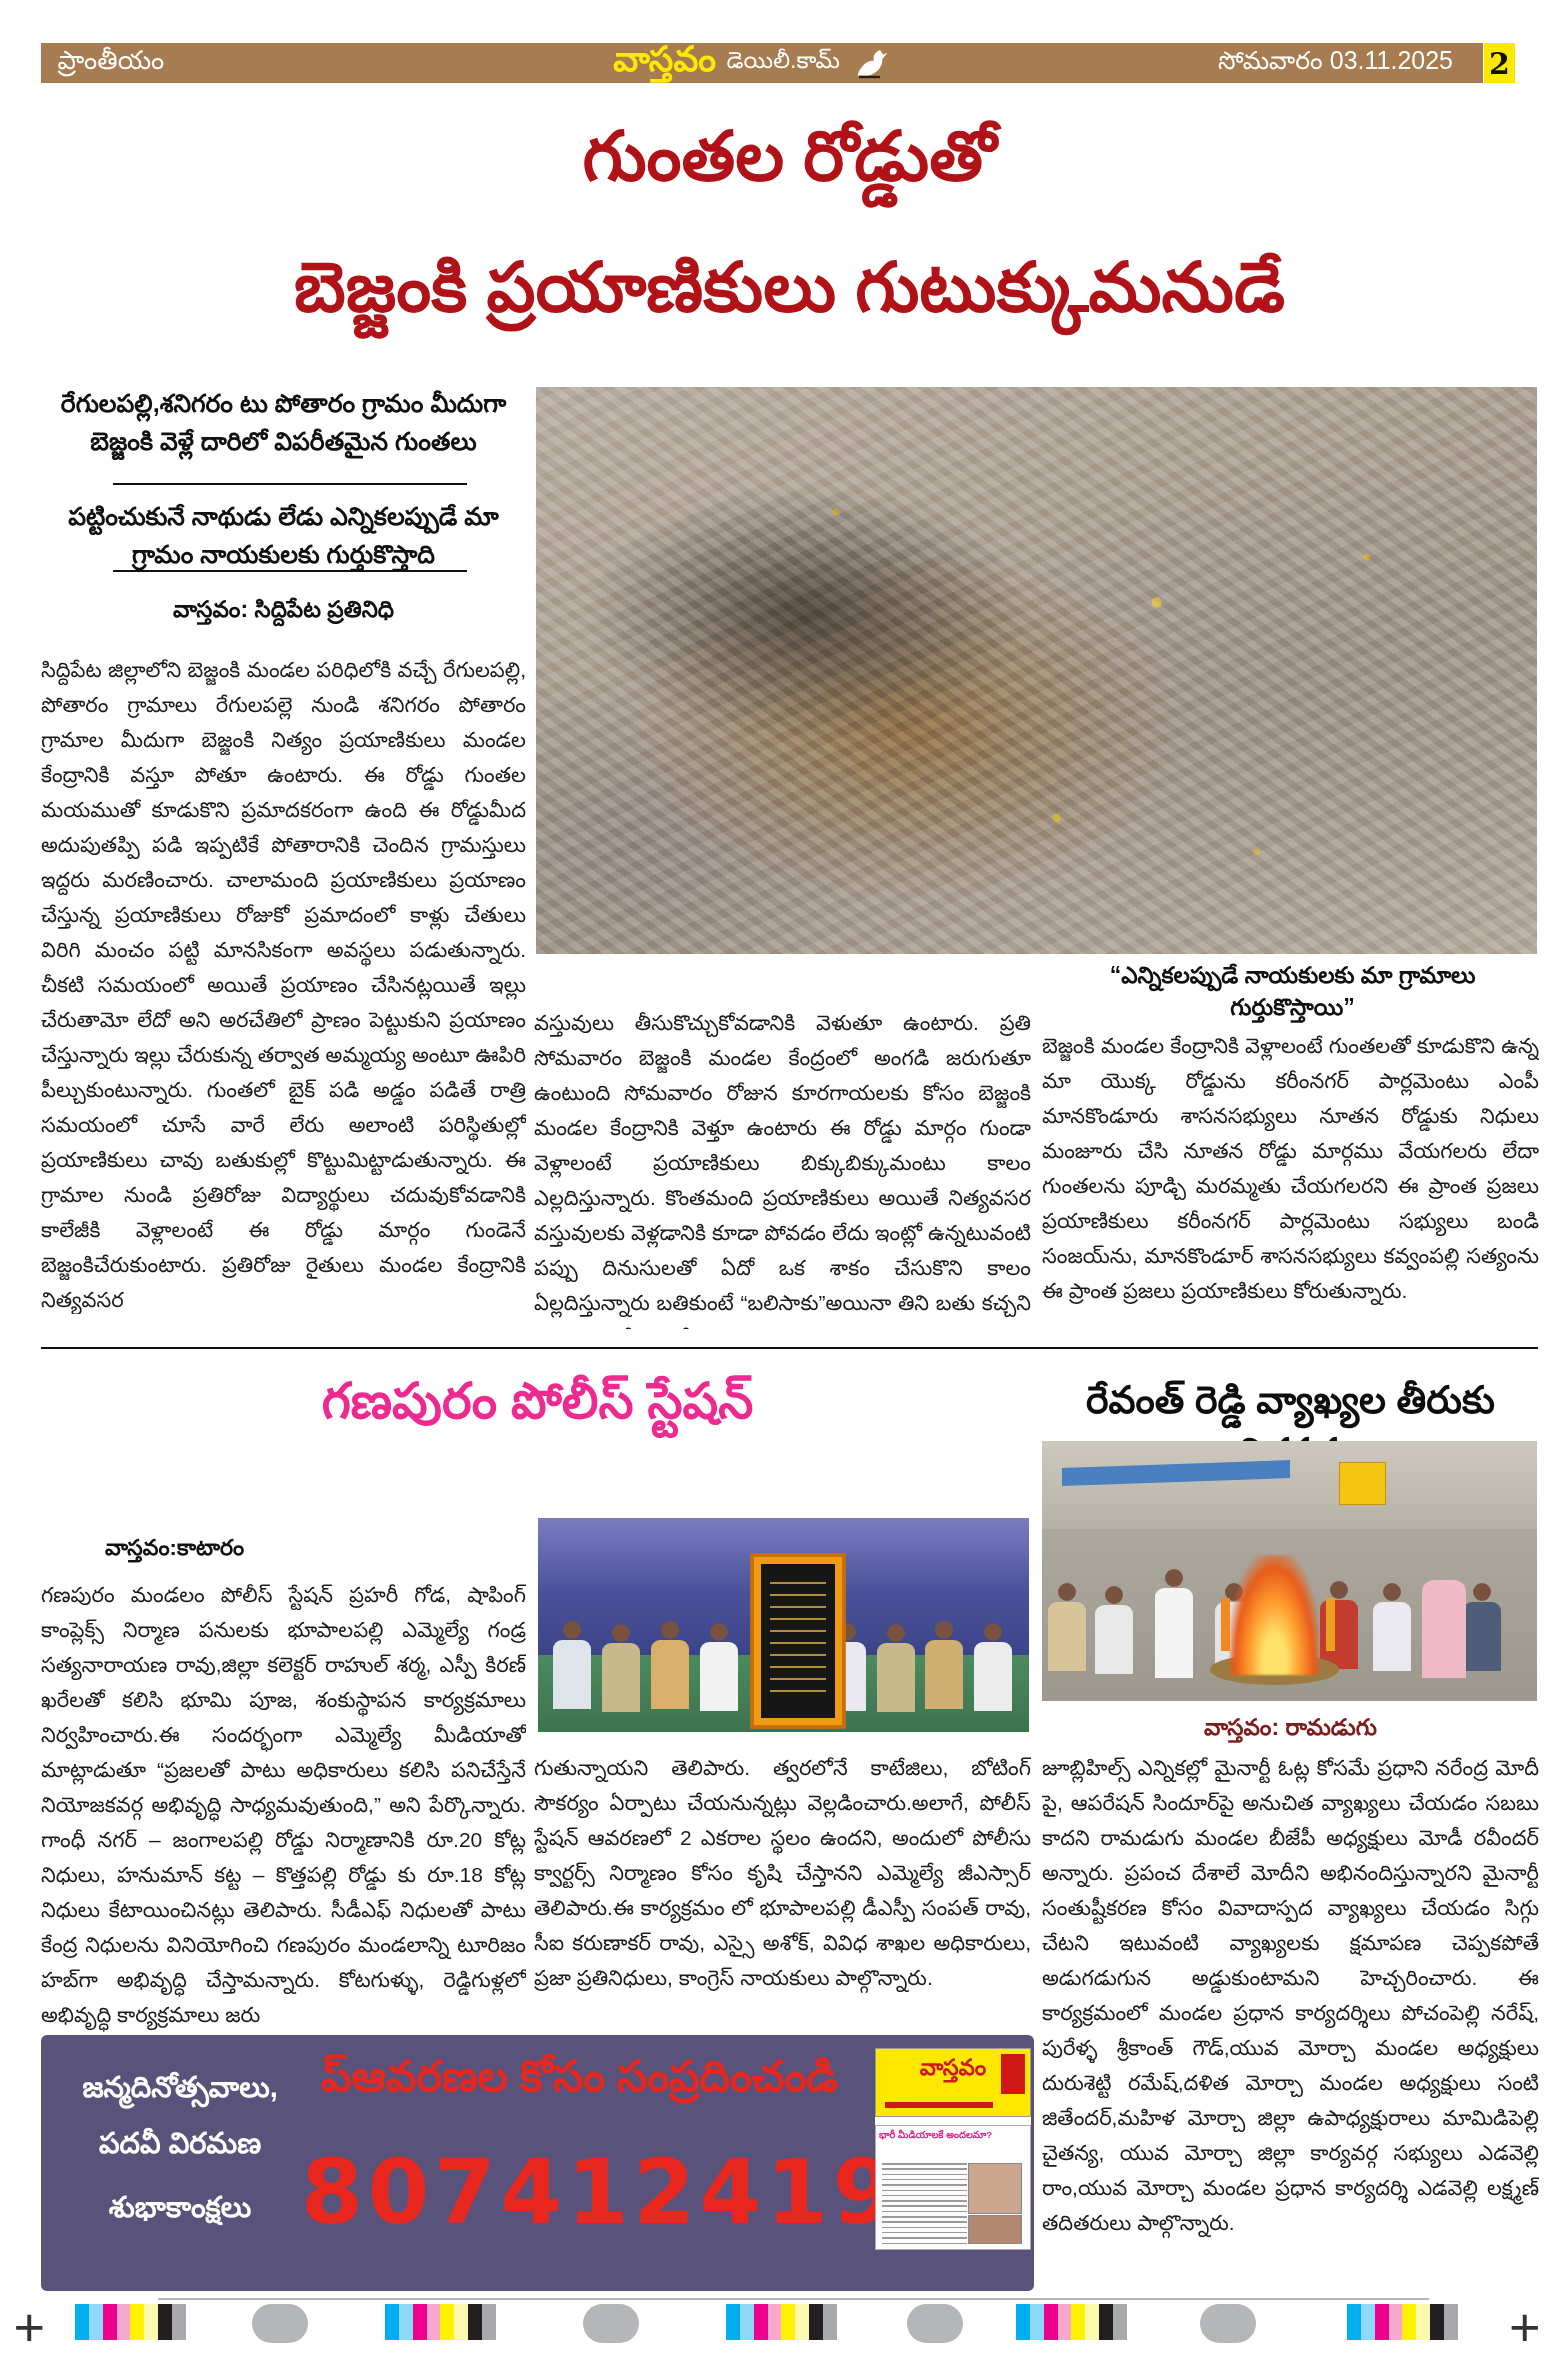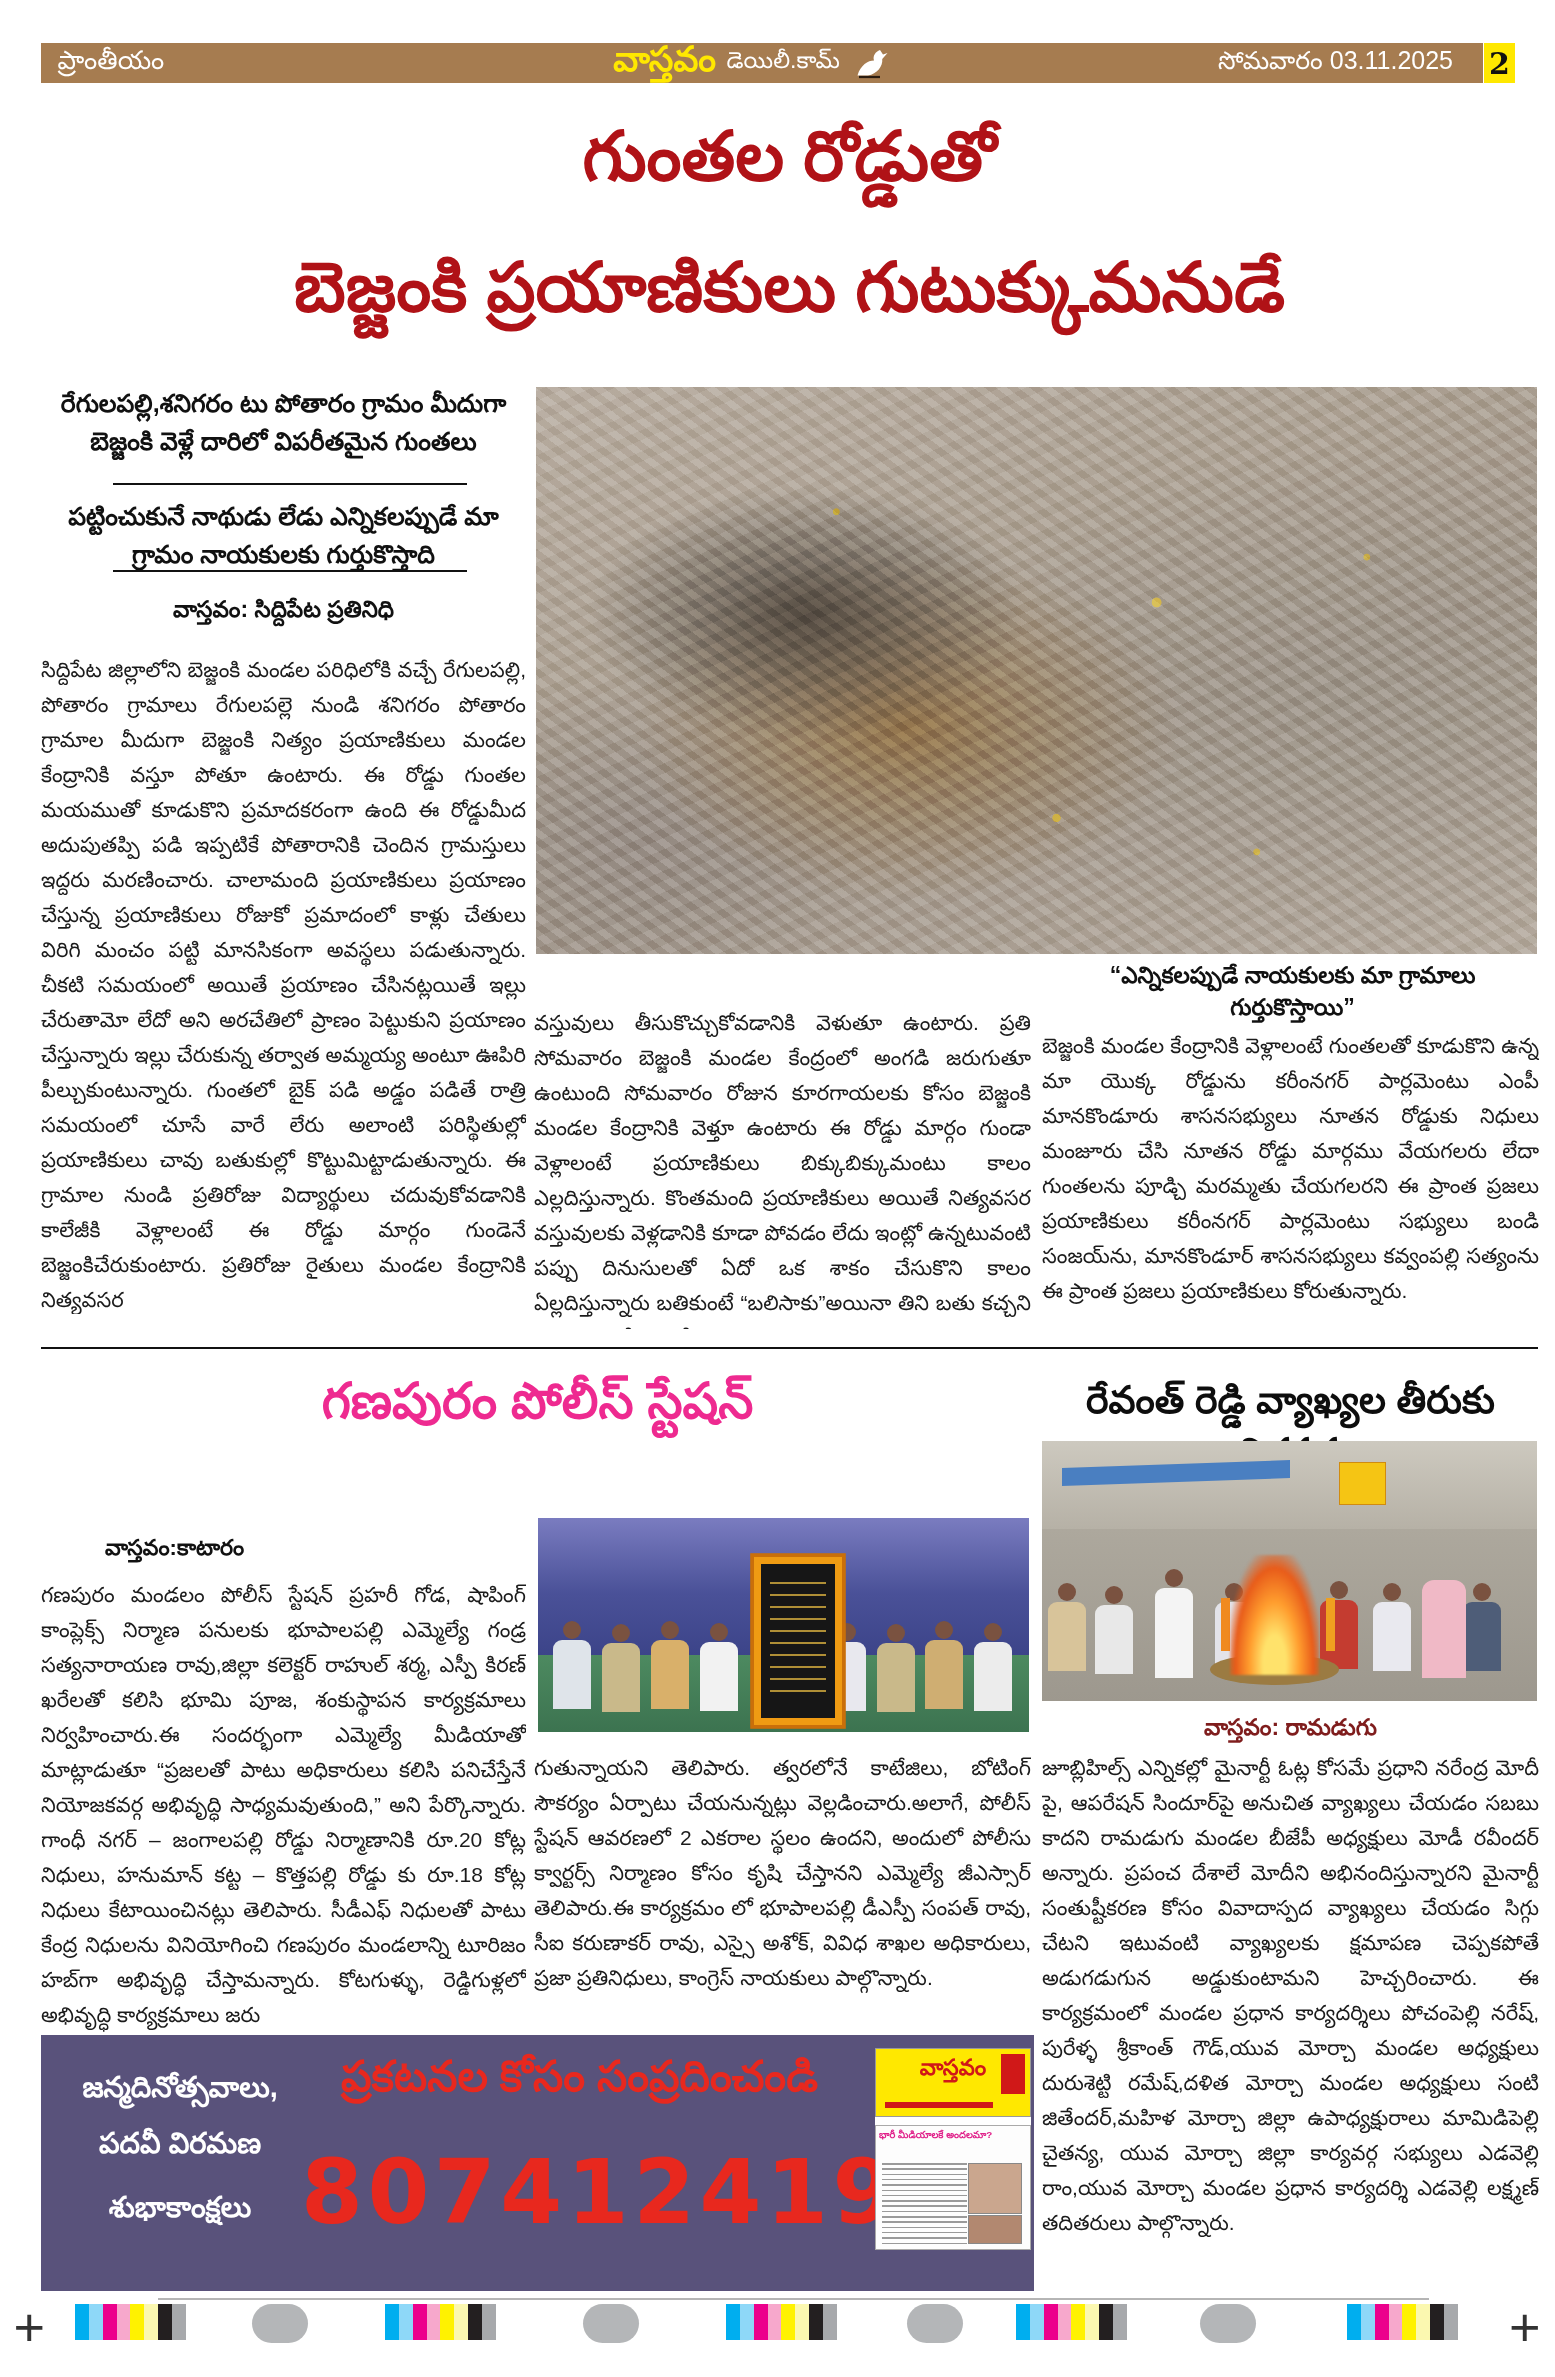--- a/index.html
+++ b/index.html
@@ -46,21 +46,21 @@
   #photo3{left:1042px;top:1441px;width:495px;height:260px;overflow:hidden;background:#b2ada3;}
   #photo3 .bldg{position:absolute;left:0;top:0;width:100%;height:34%;background:linear-gradient(180deg,#cdc9bf,#b6b1a6);}
   #photo3 .awn{position:absolute;left:4%;top:9%;width:46%;height:7%;background:#4a7fc1;transform:skewY(-2deg);}
   #photo3 .sign{position:absolute;left:60%;top:8%;width:9%;height:16%;background:#f5c514;border:1.5px solid #d08b10;}
   #photo3 .road{position:absolute;left:0;bottom:0;width:100%;height:66%;background:linear-gradient(180deg,#ada89d,#9d988e);}
   #photo3 .straw{position:absolute;left:34%;bottom:6%;width:26%;height:12%;border-radius:50%;background:#9b7b42;}
   #photo3 .fire{position:absolute;left:38%;bottom:10%;width:18%;height:46%;
       background:radial-gradient(ellipse at 50% 90%, #ffe26b 0 18%, #ff9d2e 40%, #e85c1a 62%, rgba(120,60,30,0) 78%);
       filter:blur(0.8px);}
   
-  #ad-box{left:41px;top:2035px;width:993px;height:256px;background:#59527b;}
+  #ad-box{left:41px;top:2035px;width:993px;height:256px;background:#59527b;border-radius:6px;}
   .ad-left{color:#ffffff;font-size:29px;font-weight:bold;text-align:center;line-height:1.0;}
   #ad-cta{color:#e8281e;font-size:43px;font-weight:bold;}
   #ad-phone{color:#e8281e;font-size:89px;font-weight:bold;letter-spacing:4.5px;font-family:"DejaVu Sans",sans-serif;}
   #thumb{left:875px;top:2048px;width:156px;height:202px;background:#fff;}
   #thumb .mast{position:absolute;left:0;top:0;width:100%;height:34%;background:#ffe800;border:1.5px solid #999;box-sizing:border-box;}
   #thumb .mast .t{color:#d01818;font-weight:bold;font-size:22.6px;text-align:center;margin-top:6px;}
   #thumb .mast .pen{position:absolute;left:6%;bottom:12%;width:70%;height:8%;background:#d01818;}
   #thumb .mast .flag{position:absolute;right:3%;top:8%;width:16%;height:60%;background:#d01818;}
   #thumb .pagey{position:absolute;left:0;bottom:0;width:100%;height:62%;background:#fdfdfd;border:1.5px solid #aaa;box-sizing:border-box;}
   #thumb .hl{color:#e0218a;font-size:9.8px;font-weight:bold;padding:3px 3px 0;}
@@ -207,21 +207,21 @@
     <div class="straw"></div>
     <div class="fire"></div>
   </div>
   <div class="abs telugu" style="left:1042px;top:1714px;width:497px;text-align:center;font-weight:bold;font-size:23px;color:#7f1d1d;">వాస్తవం: రామడుగు</div>
   <div class="abs telugu body-text" style="left:1042px;top:1750px;width:497px;height:549px;overflow:hidden;">జూబ్లిహిల్స్ ఎన్నికల్లో మైనార్టీ ఓట్ల కోసమే ప్రధాని నరేంద్ర మోదీ పై, ఆపరేషన్ సిందూర్‌పై అనుచిత వ్యాఖ్యలు చేయడం సబబు కాదని  రామడుగు మండల బీజేపీ అధ్యక్షులు మోడీ రవీందర్ అన్నారు. ప్రపంచ దేశాలే మోదీని అభినందిస్తున్నారని మైనార్టీ సంతుష్టీకరణ కోసం వివాదాస్పద వ్యాఖ్యలు చేయడం సిగ్గు చేటని ఇటువంటి వ్యాఖ్యలకు క్షమాపణ చెప్పకపోతే అడుగడుగున అడ్డుకుంటామని హెచ్చరించారు.  ఈ కార్యక్రమంలో మండల ప్రధాన కార్యదర్శిలు పోచంపెల్లి నరేష్, పురేళ్ళ శ్రీకాంత్ గౌడ్,యువ మోర్చా మండల అధ్యక్షులు దురుశెట్టి రమేష్,దళిత మోర్చా మండల అధ్యక్షులు సంటి జితేందర్,మహిళ మోర్చా జిల్లా ఉపాధ్యక్షురాలు మామిడిపెల్లి చైతన్య, యువ మోర్చా జిల్లా కార్యవర్గ సభ్యులు ఎడవెల్లి రాం,యువ మోర్చా మండల ప్రధాన కార్యదర్శి ఎడవెల్లి లక్ష్మణ్ తదితరులు పాల్గొన్నారు.</div>
 
   <div class="abs" id="ad-box">
     <div class="abs ad-left telugu" style="left:22.6px;top:38px;width:233px;">జన్మదినోత్సవాలు,</div>
     <div class="abs ad-left telugu" style="left:22.6px;top:94px;width:233px;">పదవీ విరమణ</div>
     <div class="abs ad-left telugu" style="left:22.6px;top:158px;width:233px;">శుభాకాంక్షలు</div>
-    <div class="abs telugu" id="ad-cta" style="left:260px;top:16.6px;width:557px;text-align:center;">ప్రకటనల కోసం సంప్రదించండి</div>
+    <div class="abs telugu" id="ad-cta" style="left:260px;top:16.6px;width:557px;text-align:center;">ప్ఆవరణల కోసం సంప్రదించండి</div>
     <div class="abs" id="ad-phone" style="left:260px;top:105px;width:557px;text-align:center;">8074124190</div>
   </div>
   <div class="abs" id="thumb">
     <div class="mast">
       <div class="t telugu">వాస్తవం</div>
       <div class="pen"></div>
       <div class="flag"></div>
     </div>
     <div class="pagey">
       <div class="hl telugu">భారీ మీడియాలకే అందలమా?</div>

